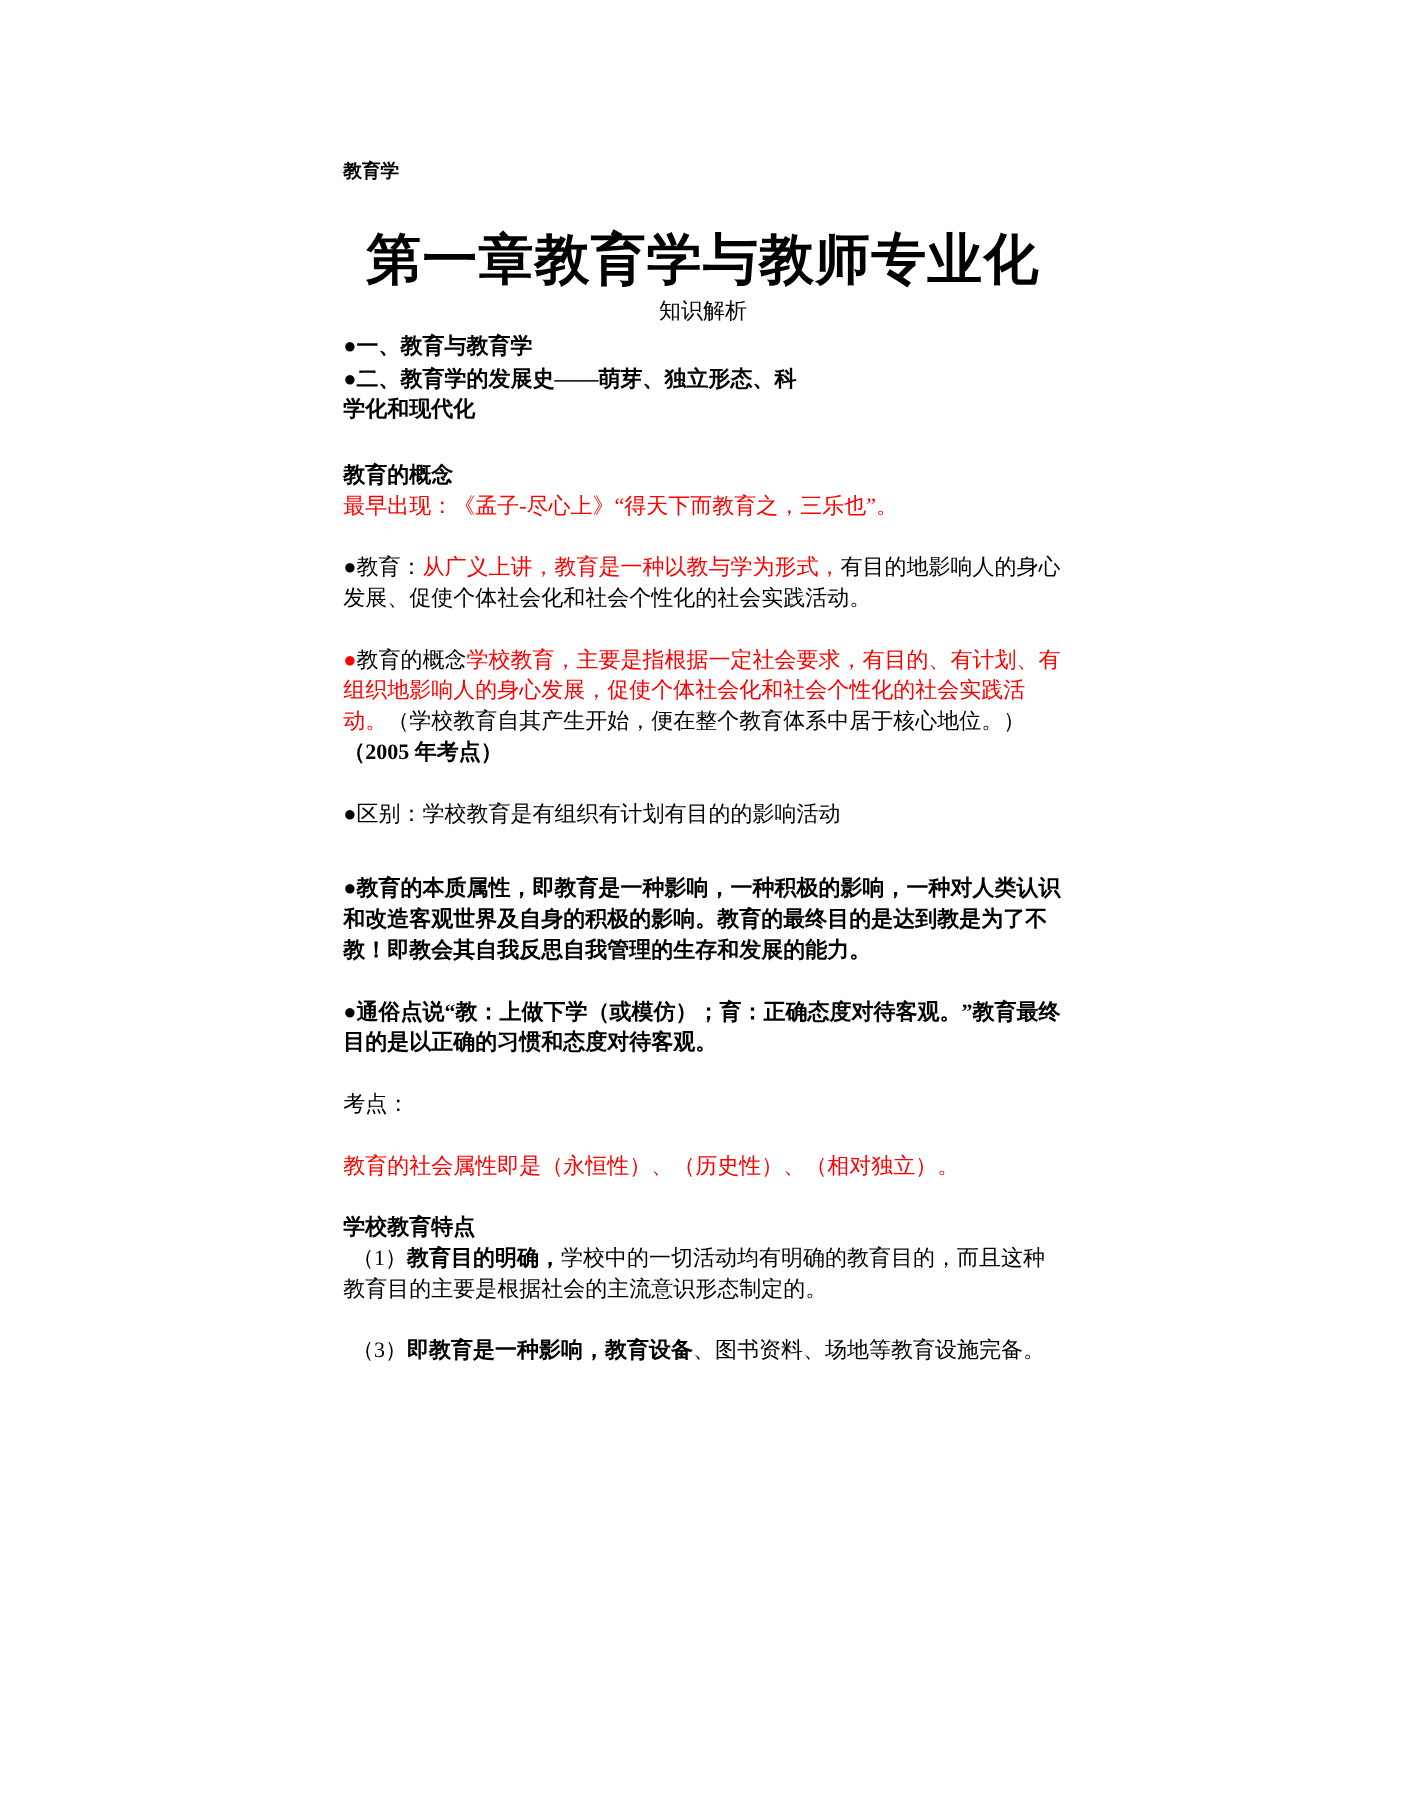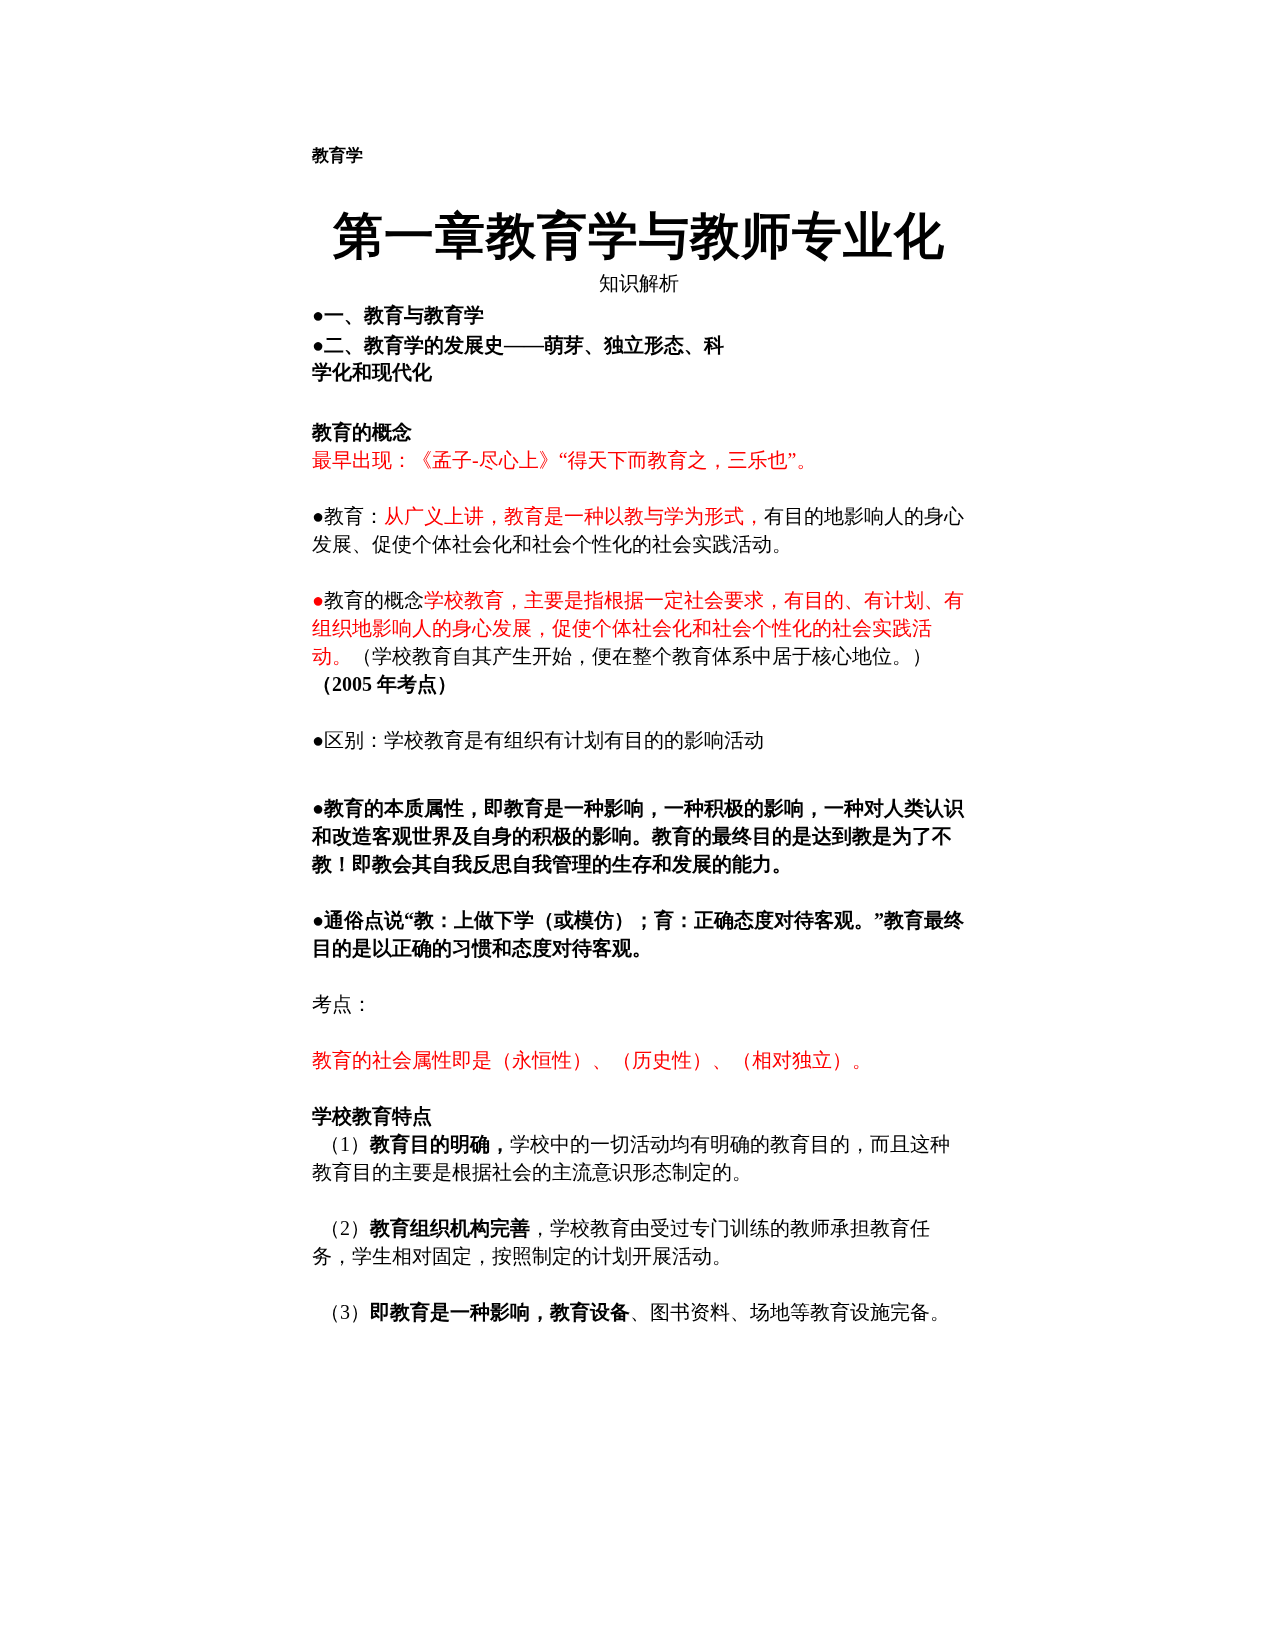--- a/index.html
+++ b/index.html
@@ -89,22 +89,19 @@
     <div class="p sp28">考点：</div>
 
     <div class="p red sp28">教育的社会属性即是（永恒性）、（历史性）、（相对独立）。</div>
 
     <div class="p b sp28">学校教育特点</div>
 
     <div class="p feature">
       <span>（1）</span><span class="b">教育目的明确，</span><span>学校中的一切活动均有明确的教育目的，而且这种教育目的主要是根据社会的主流意识形态制定的。</span>
     </div>
 
-    <div class="p feature sp28">
-      <span>（2）</span><span class="b">教育组织机构完善</span><span>，学校教育由受过专门训练的教师承担教育任务，学生相对固定，按照制定的计划开展活动。</span>
-    </div>
 
     <div class="p feature sp28">
       <span>（3）</span><span class="b">即教育是一种影响，教育设备</span><span>、图书资料、场地等教育设施完备。</span>
     </div>
 
   </div>
 </div>
 
 </body></html>

